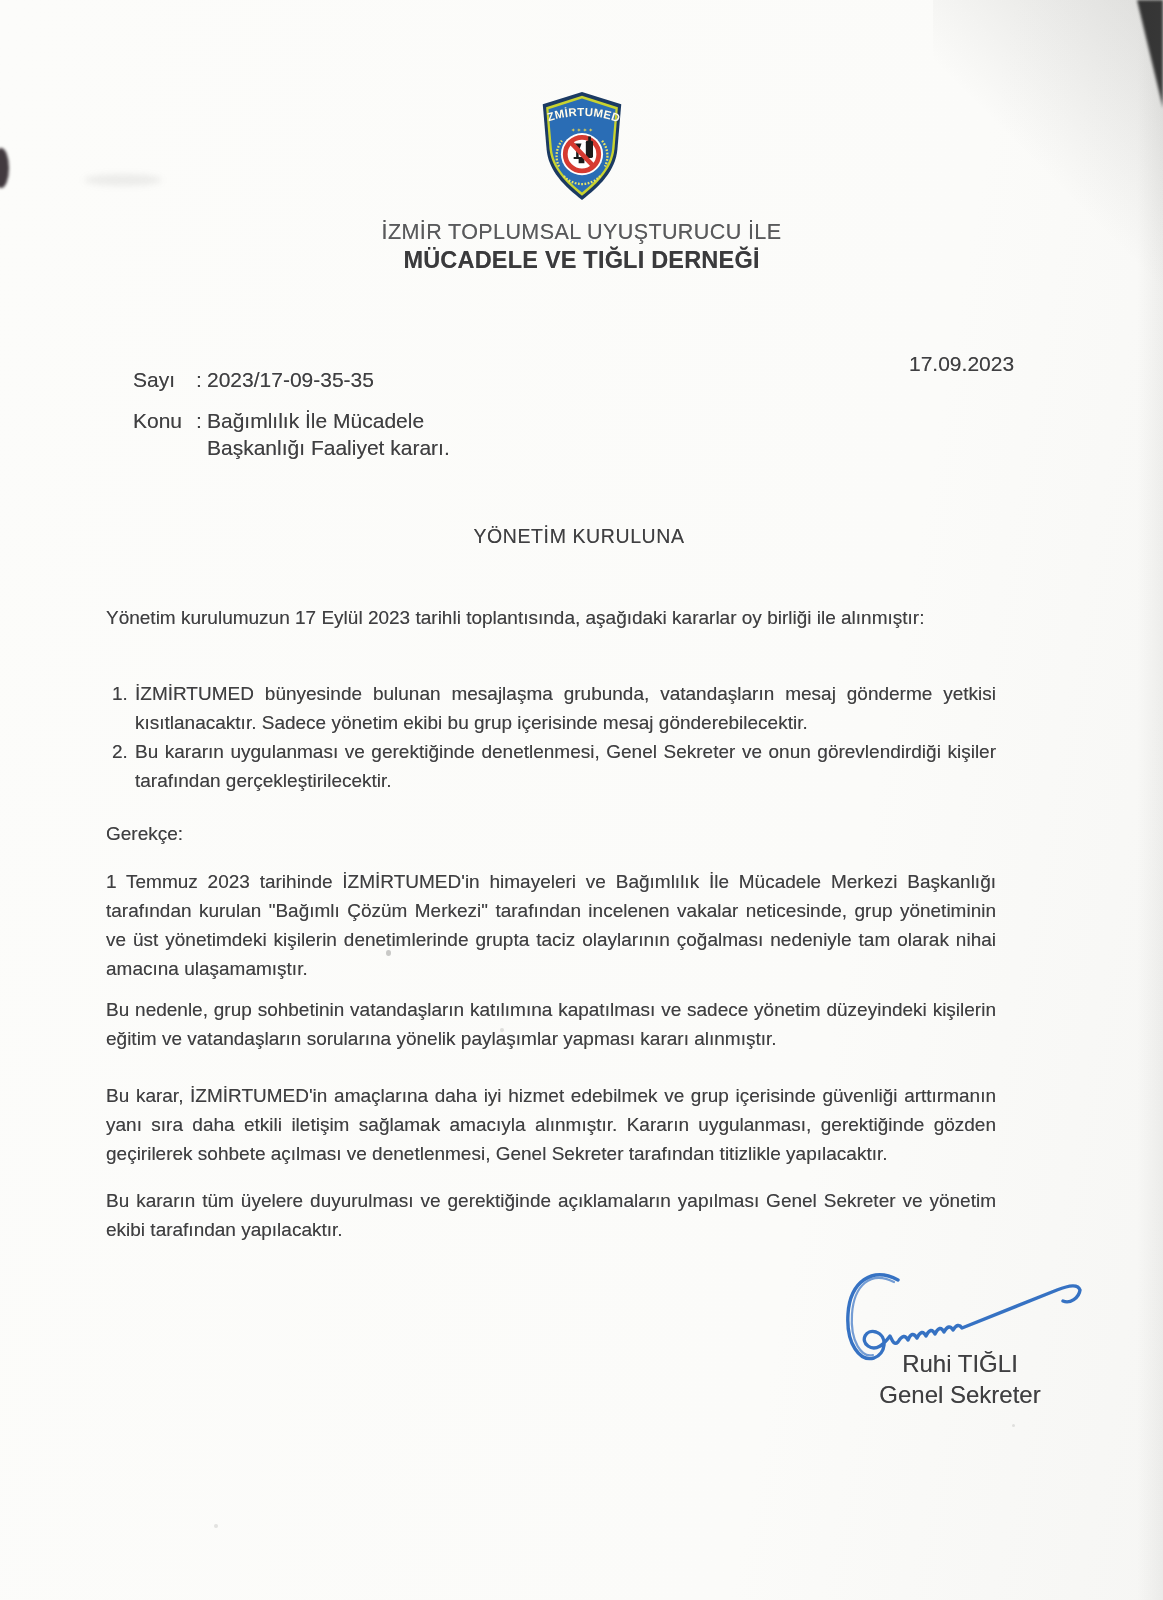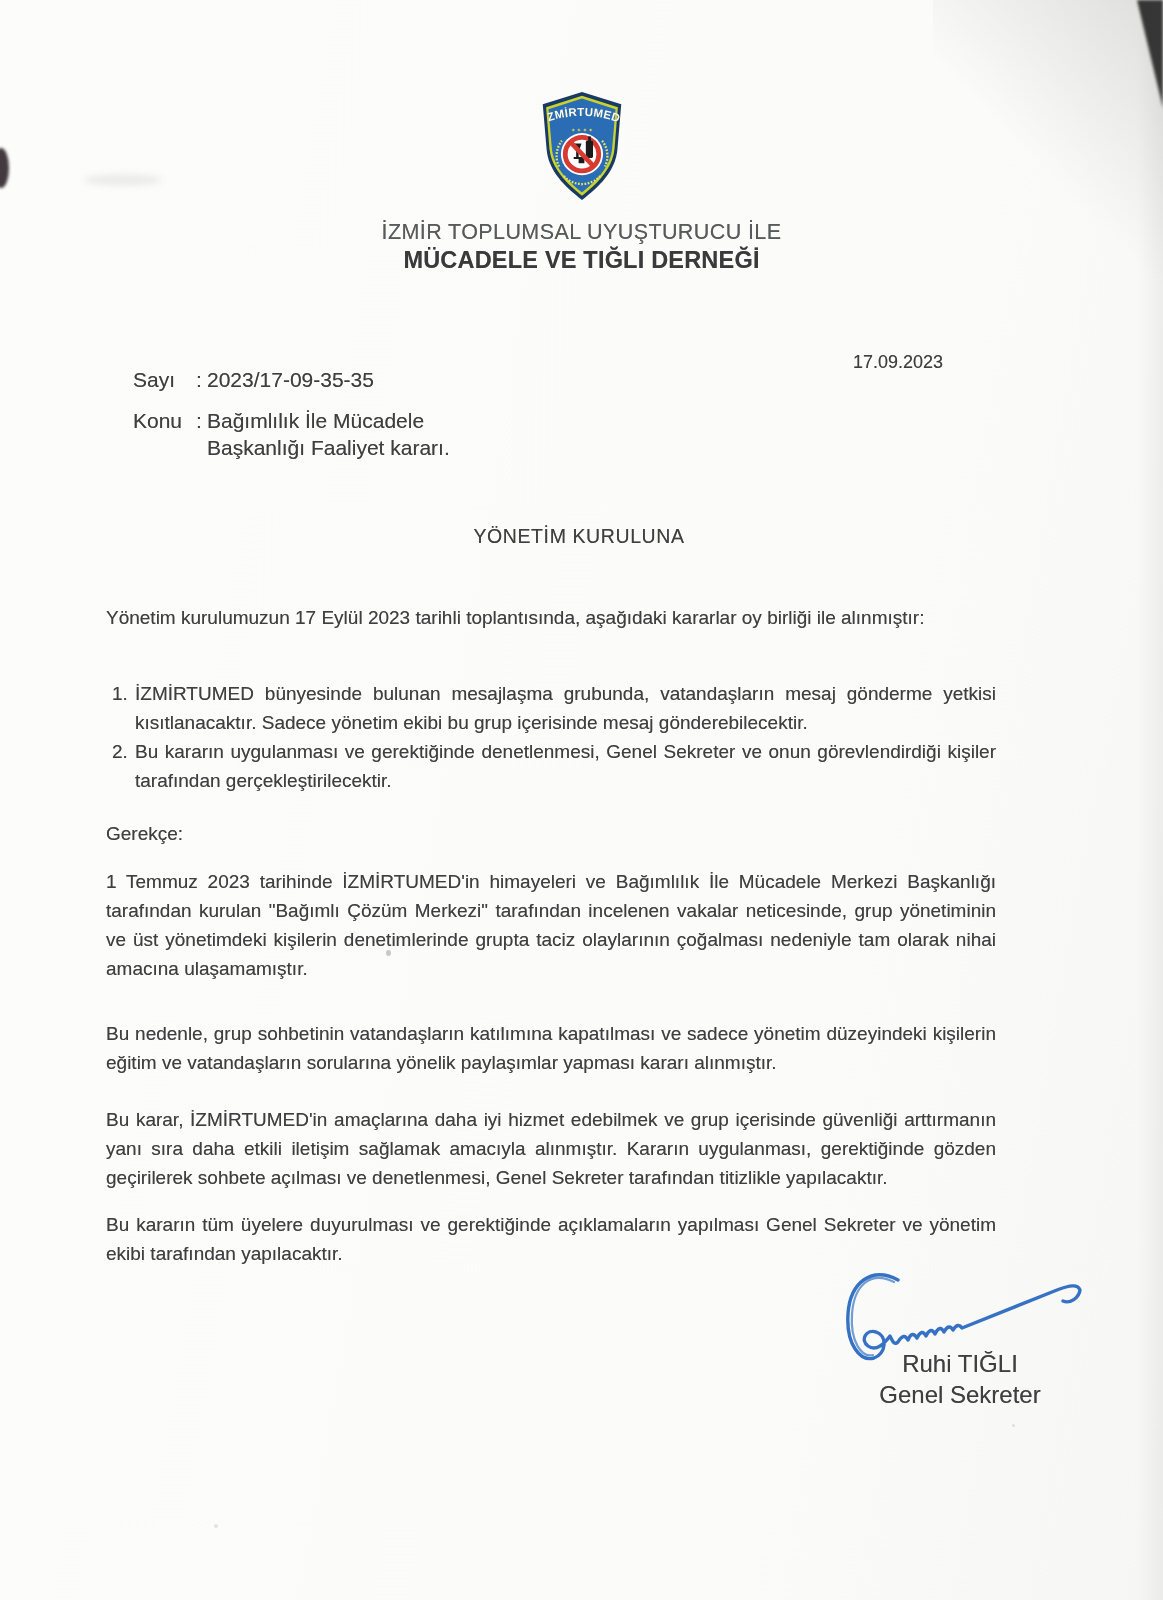--- a/index.html
+++ b/index.html
@@ -28,41 +28,41 @@
   .sp3 { left:214px; top:1524px; width:4px; height:4px; opacity:.5; }
   .sp4 { left:1012px; top:1424px; width:3px; height:3px; opacity:.5; }
 
   
   .letterhead { position:absolute; top:90px; left:0; right:0;
     display:flex; flex-direction:column; align-items:center; }
   .org1 { margin-top:18px; font-size:21.5px; letter-spacing:.4px; color:#595a5c; }
   .org2 { margin-top:2px; font-size:23.5px; font-weight:bold; letter-spacing:.2px; color:#3a3a3c; }
 
   
-  .date { position:absolute; left:853px; top:352px; font-size:18px; }
+  .date { position:absolute; left:909px; top:352px; font-size:21px; }
   .meta { position:absolute; left:133px; top:366px; font-size:21px; line-height:27px; }
   .meta-row { display:flex; align-items:flex-start; }
   .meta-row + .meta-row { margin-top:14px; }
   .mlabel { width:58px; }
   .mcolon { width:16px; text-align:center; }
   .mvalue { }
 
   
   .body-col { position:absolute; left:106px; top:522px; width:890px;
     font-size:19px; line-height:29px; }
   .salutation { text-align:center; letter-spacing:.6px; font-size:19.5px;
     transform:translateX(28px); }
   .intro { margin-top:52px; }
   .decisions { margin-top:47px; padding-left:6px; }
   .decision { display:flex; }
   .dnum { flex:0 0 23px; }
   .dtext { flex:1; text-align:justify; }
   .gerekce { margin-top:24px; }
   .para { text-align:justify; }
-  .p1 { margin-top:19px; } .p2 { margin-top:36px; }
+  .p1 { margin-top:19px; } .p2 { margin-top:12px; }
   .p3 { margin-top:28px; } .p4 { margin-top:18px; }
 
   
   .sig-ink { position:absolute; left:810px; top:1264px; }
   .sig-text { position:absolute; left:838px; top:1348px; width:244px;
     text-align:center; font-size:24px; line-height:31px; }
 </style>
 </head>
 <body>
 

